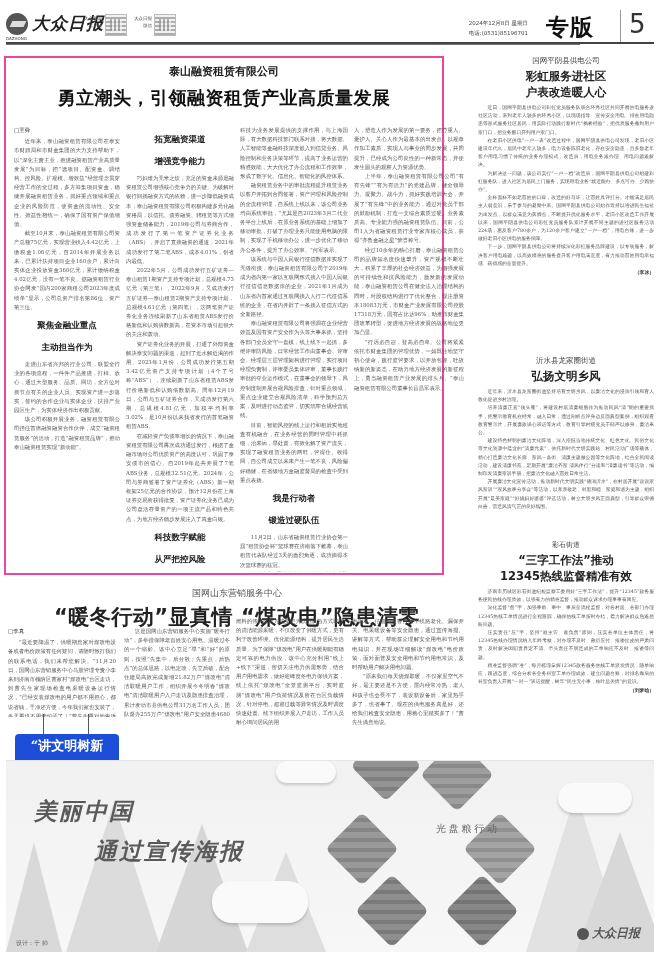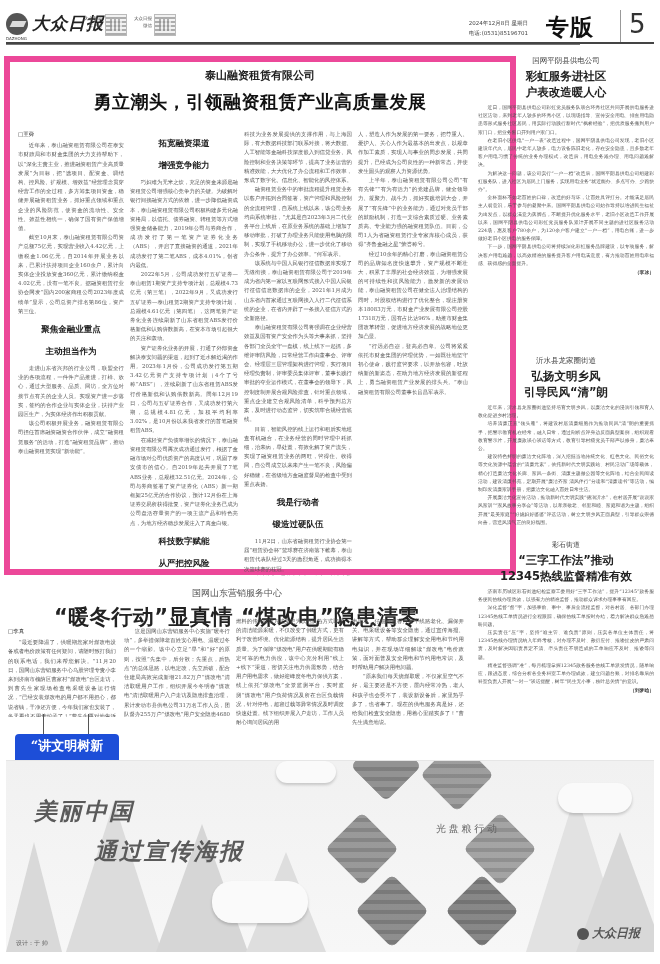--- a/index.html
+++ b/index.html
@@ -14,21 +14,21 @@
 .qr{position:absolute;width:22px;height:22px;background:
 repeating-linear-gradient(0deg,#999 0 2px,#eee 2px 4px),#ccc;opacity:.8;border:1px solid #aaa}
 .qr:before{content:"";position:absolute;inset:4px;background:repeating-linear-gradient(90deg,#777 0 2px,#f0f0f0 2px 4px);opacity:.7}
 .date{position:absolute;right:132px;top:18px;font-size:5.5px;color:#444;text-align:right;line-height:10px;font-family:"DejaVu Sans",sans-serif}
 .section{position:absolute;left:546px;top:12px;font-family:"DejaVu Sans",sans-serif;font-weight:bold;font-size:23px;color:#111;letter-spacing:1px}
 .pgsep{position:absolute;left:620px;top:10px;width:1px;height:32px;background:#999}
 .pageno{position:absolute;left:629px;top:9px;font-family:"DejaVu Sans",sans-serif;font-size:26px;color:#333}
 .rule{position:absolute;left:6px;top:42px;width:648px;height:2px;background:#444}
 .rule2{position:absolute;left:6px;top:44px;width:574px;height:1px;background:#777}
 
-.ad-box{position:absolute;left:4px;top:56px;width:512px;height:519px;border:6px solid #ec4899}
+.ad-box{position:absolute;left:4px;top:56px;width:440px;height:519px;border:2px solid #ec4899}
 .ad-company{position:absolute;left:0;width:100%;top:6px;text-align:center;font-size:11px;font-weight:bold;color:#222;font-family:"DejaVu Serif",serif}
 .ad-title{position:absolute;left:0;width:100%;top:28px;text-align:center;font-family:"DejaVu Sans",sans-serif;font-weight:bold;font-size:18px;color:#111;letter-spacing:.5px}
 
 .col{position:absolute;font-size:5.4px;line-height:9.2px;color:#555;text-align:justify;overflow:hidden}
 .col p{text-indent:2em}
 .byline{font-size:5.5px;color:#333;margin-bottom:2px;text-indent:0 !important}
 .subhead{text-align:center;font-weight:bold;font-size:8.5px;color:#222;line-height:18px;text-indent:0 !important;margin:4px 0}
 
 .right-col{position:absolute;left:478px;width:176px}
 .r-pub{text-align:center;font-size:7.5px;color:#444}
@@ -138,21 +138,20 @@
     <p>为解决这一问题，该公司实行“一户一档”改造后，国网平阴县供电公司组建彩虹服务队，进入社区为居民上门服务，实现用电业务“就近能办、多点可办、少跑快办”。</p>
     <p>全杯面杯不如老百姓的口碑，改造的好与坏，让百姓具评打分。才能满足居民主人翁意识，乐于参与的凝聚中来。国网平阴县供电公司始作导持以增进民生福祉为出发点，以群众满意为落脚点，不断提升优化服务水平，老旧小区改造工作开展以来，国网平阴县供电公司彩虹党员服务队累计开展不同主题的进社区服务活动224场，惠及客户780余户，为120余户客户建立“一户一档”，用电台账，进一步做好老旧小区供电的服务保障。</p>
     <p>下一步，国网平阴县供电公司将持续深化彩虹服务品牌建设，以专项服务，解决客户用电难题，以高效精准的服务提升客户用电满意度，有力推动百姓用电幸福感、获得感的全面提升。</p>
     <div class="r-sig">（李冰）</div>
   </div>
 </article>
 
 <article class="right-col" style="top:356px;height:170px">
   <div class="r-pub">沂水县龙家圈街道</div>
   <div class="r-title" style="margin-top:2px">弘扬文明乡风</div>
-  <div class="r-title">引导民风“清”朗</div>
   <div class="r-body" style="height:124px;overflow:hidden">
     <p>近年来，沂水县龙家圈街道坚持培育文明乡风，以廉洁文化的浸润引领和育人教化促进乡村治理。</p>
     <p>培养清廉正直“领头雁”，将建设村居清廉细胞作为推动民风“清”朗的重要抓手，把警示教育机在经常，融入日常，通过剖析点评身边反面典型案例，组织观看教育警示片，开展廉政谈心谈话等方式，教育引导村级党员干部严以修身，廉洁奉公。</p>
     <p>建设特色鲜明的廉洁文化阵地，深入挖掘当地传统文化、红色文化、民俗文化等文化资源中蕴含的“清廉元素”，依托新时代文明实践站、村民活动广场等载体，精心打造廉洁文化长廊、家风一条街、清廉主题微公园等文化阵地，结合全民阅读活动，建设清廉书苑，定期开展“廉洁齐家 清风伴行”分读和“清廉读书”等活动，编制印发清廉家训手册，把廉洁文化融入百姓日常生活。</p>
     <p>开展廉洁文化宣传活动，推动新时代文明实践“德润沂水”，在村居开展“说说家风家训”“家风故事分享会”等活动，以孝亲敬老、邻里和睦、家庭和谐为主题，组织开展“最美家庭”“好媳妇好婆婆”评选活动，树立文明乡风正面典型，引导群众崇德向善，营造风清气正的良好氛围。</p>
     <div class="r-sig">（张平 韩佳琦）</div>
   </div>
 </article>
 
 <article class="right-col" style="top:540px;height:182px">

